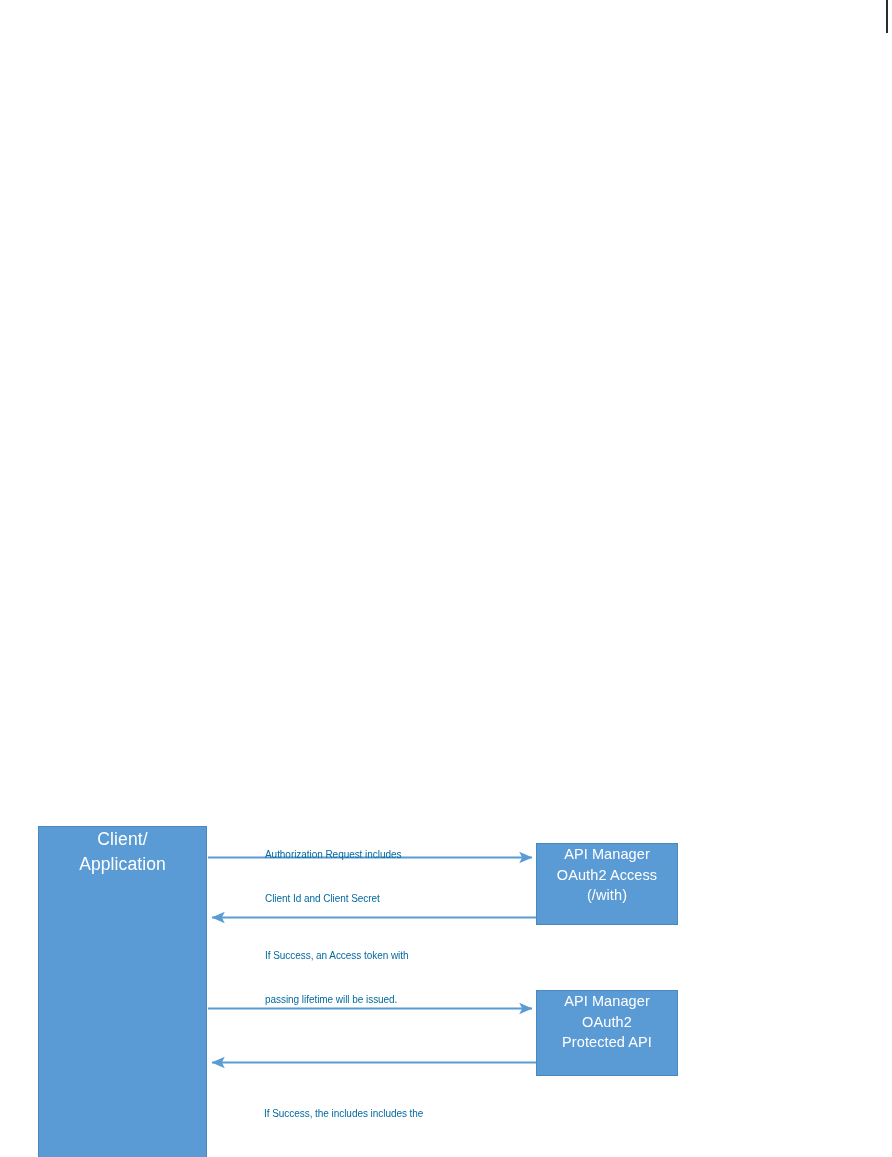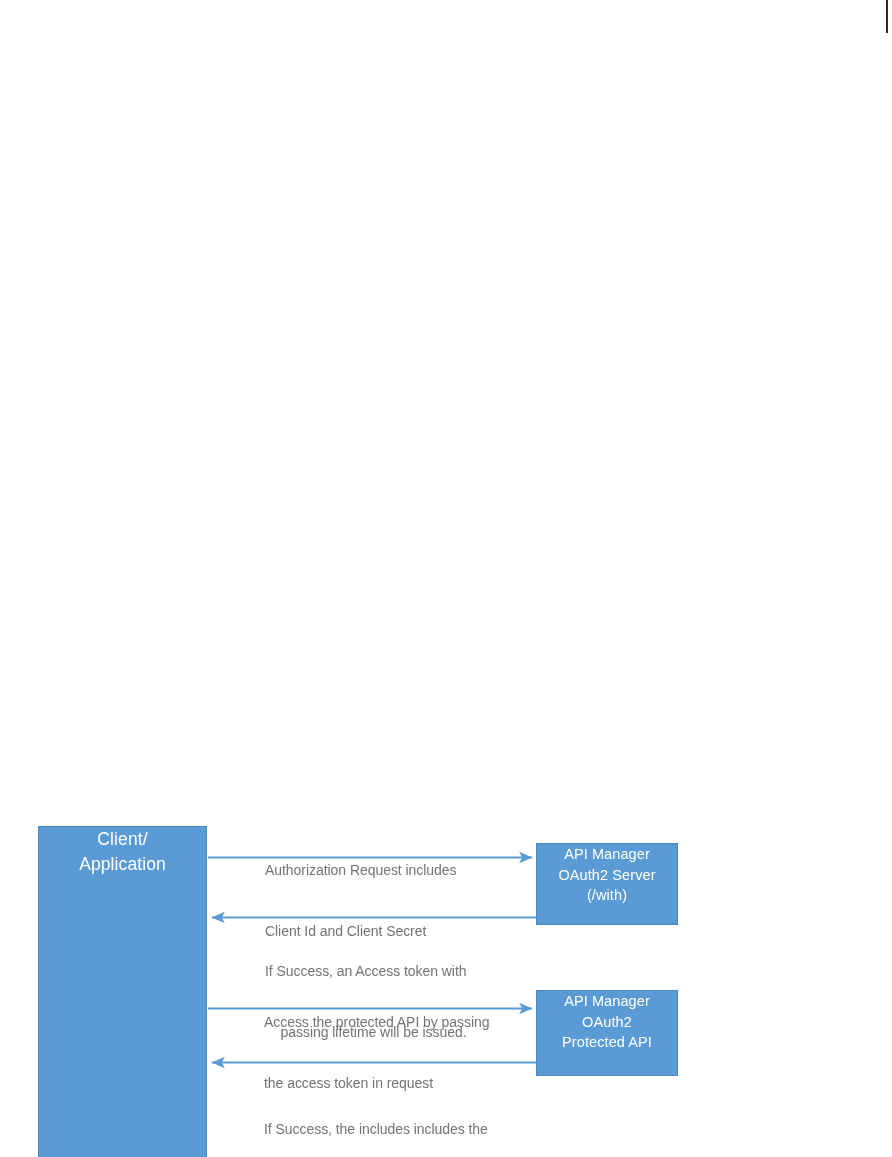--- a/index.html
+++ b/index.html
@@ -73,28 +73,28 @@
     left: 0;
     top: 0;
     width: 892px;
     height: 1157px;
     pointer-events: none;
   }
 
   
   .flow-label {
     position: absolute;
-    color: #737373;
-    font-size: 14px;
+    color: #0369a1;
+    font-size: 10px;
     line-height: 1.46;
     white-space: pre;
     letter-spacing: -0.05px;
   }
   .lbl-1 { left: 265px; top: 819px; }
-  .lbl-2 { left: 265px; top: 920px; text-align: right; }
+  .lbl-2 { left: 265px; top: 920px; }
   .lbl-3 { left: 264px; top: 971px; }
   .lbl-4 { left: 264px; top: 1078px; }
 </style>
 </head>
 <body>
 
 <div id="page">
 
   <div class="edge-rule" style="left:886px; top:0px; width:2px; height:33px;"></div>
 
@@ -122,21 +122,21 @@
     <div class="node node-client">
       <div>
         <span class="node-line">Client/</span>
         <span class="node-line">Application</span>
       </div>
     </div>
 
     <div class="node node-oauth-server">
       <div>
         <span class="node-line">API Manager</span>
-        <span class="node-line">OAuth2 Server</span>
+        <span class="node-line">OAuth2 Access</span>
         <span class="node-line">(/with)</span>
       </div>
     </div>
 
     <div class="node node-protected-api">
       <div>
         <span class="node-line">API Manager</span>
         <span class="node-line">OAuth2</span>
         <span class="node-line">Protected API</span>
       </div>
@@ -145,24 +145,20 @@
     <div class="flow-label lbl-1">
       <span class="node-line">Authorization Request includes</span>
       <span class="node-line">Client Id and Client Secret</span>
     </div>
 
     <div class="flow-label lbl-2">
       <span class="node-line">If Success, an Access token with</span>
       <span class="node-line">passing lifetime will be issued.</span>
     </div>
 
-    <div class="flow-label lbl-3">
-      <span class="node-line">Access the protected API by passing</span>
-      <span class="node-line">the access token in request</span>
-    </div>
 
     <div class="flow-label lbl-4">
       <span class="node-line">If Success, the includes includes the</span>
       
     </div>
 
   </div>
 </div>
 
 </body></html>

